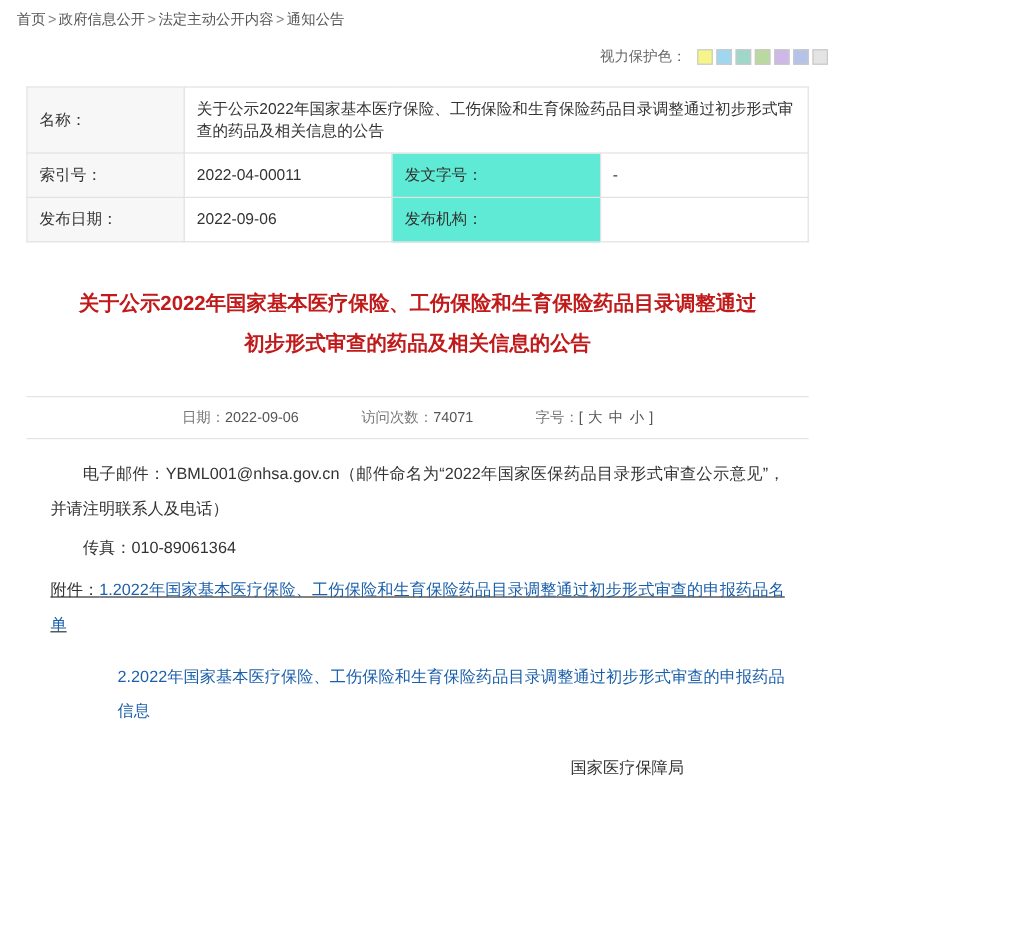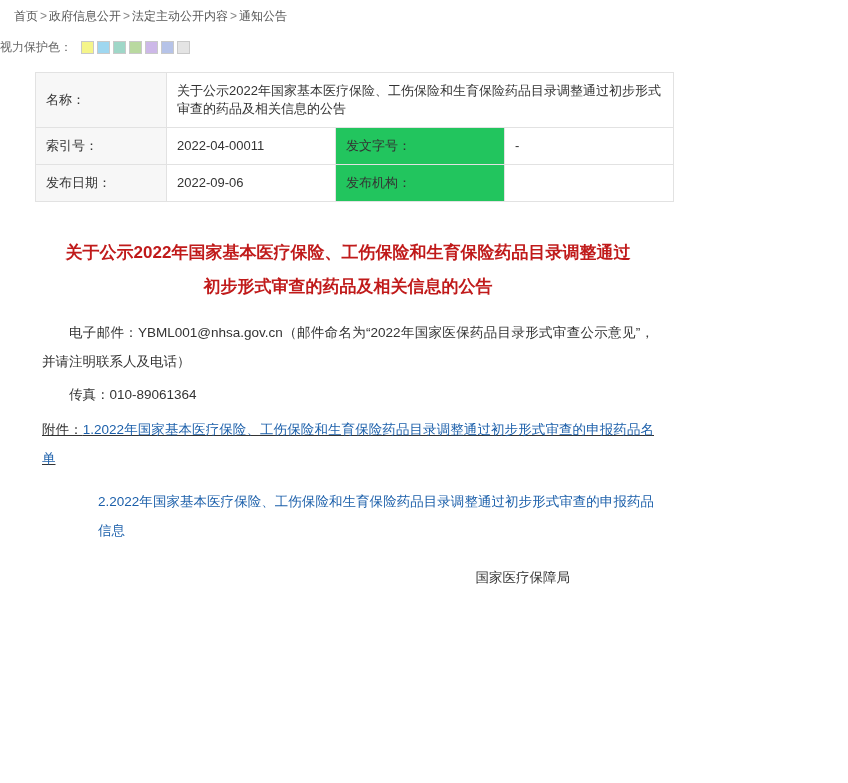--- a/index.html
+++ b/index.html
@@ -32,37 +32,38 @@
     text-decoration: none;
   }
   .breadcrumb .sep {
     color: #888888;
     margin: 0 2px;
   }
   
   .eyecare {
     display: flex;
     align-items: center;
+    justify-content: flex-end;
     padding-right: 6px;
     margin-top: 8px;
     font-size: 12px;
     color: #666666;
   }
   .eyecare .label { margin-right: 6px; }
   .swatches { display: flex; }
   .sw {
     width: 13px;
     height: 13px;
     margin-left: 3px;
     border: 1px solid #c9c9c9;
     box-sizing: border-box;
   }
   
   .info-wrap {
-    margin: 16px 22px 0 35px;
+    margin: 16px 22px 0 22px;
   }
   table.info {
     width: 100%;
     border-collapse: collapse;
     table-layout: fixed;
   }
   table.info td {
     border: 1px solid #e2e2e2;
     padding: 9px 10px;
     font-size: 13px;
@@ -70,21 +71,21 @@
     vertical-align: middle;
     line-height: 18px;
   }
   td.k {
     width: 110px;
     background: #f7f7f7;
     color: #444444;
   }
   td.k2 {
     width: 110px;
-    background: #22c55e;
+    background: #5eead4;
     color: #444444;
   }
   
   h1.doc-title {
     margin: 34px 60px 0 60px;
     text-align: center;
     font-size: 17px;
     line-height: 34px;
     color: #c01a1a;
     font-weight: bold;
@@ -183,20 +184,31 @@
         <td>2022-09-06</td>
         <td class="k2">发布机构：</td>
         <td></td>
       </tr>
     </tbody>
       </table>
   </div>
 
   <h1 class="doc-title">关于公示2022年国家基本医疗保险、工伤保险和生育保险药品目录调整通过初步形式审查的药品及相关信息的公告</h1>
 
+  <div class="meta-bar">
+    <span class="grp">
+      <span>日期：</span><span class="val">2022-09-06</span>
+    </span>
+    <span class="grp">
+      <span>访问次数：</span><span class="val">74071</span>
+    </span>
+    <span class="grp">
+      <span>字号：</span><span class="sizes"><span>[</span>&nbsp;<a href="#">大</a>&nbsp;<a href="#">中</a>&nbsp;<a href="#">小</a>&nbsp;<span>]</span></span>
+    </span>
+  </div>
 
   <div class="content">
     <p>电子邮件：YBML001@nhsa.gov.cn（邮件命名为“2022年国家医保药品目录形式审查公示意见”，并请注明联系人及电话）</p>
     <p>传真：010-89061364</p>
 
     <div class="attach">
       <p class="line"><span>附件：</span><a href="#">1.2022年国家基本医疗保险、工伤保险和生育保险药品目录调整通过初步形式审查的申报药品名单</a></p>
       <p class="line2"><a href="#">2.2022年国家基本医疗保险、工伤保险和生育保险药品目录调整通过初步形式审查的申报药品信息</a></p>
     </div>
 

